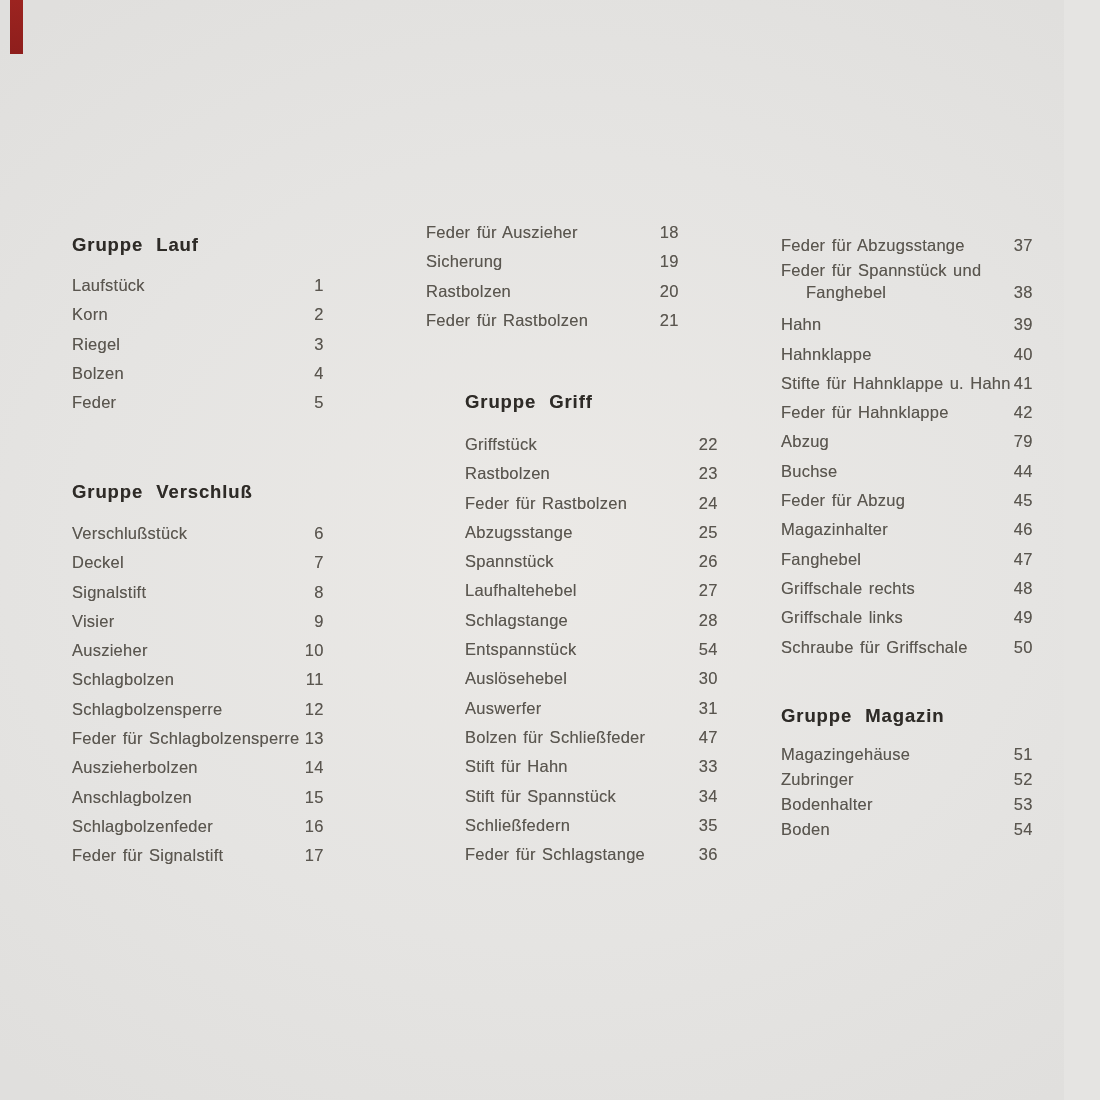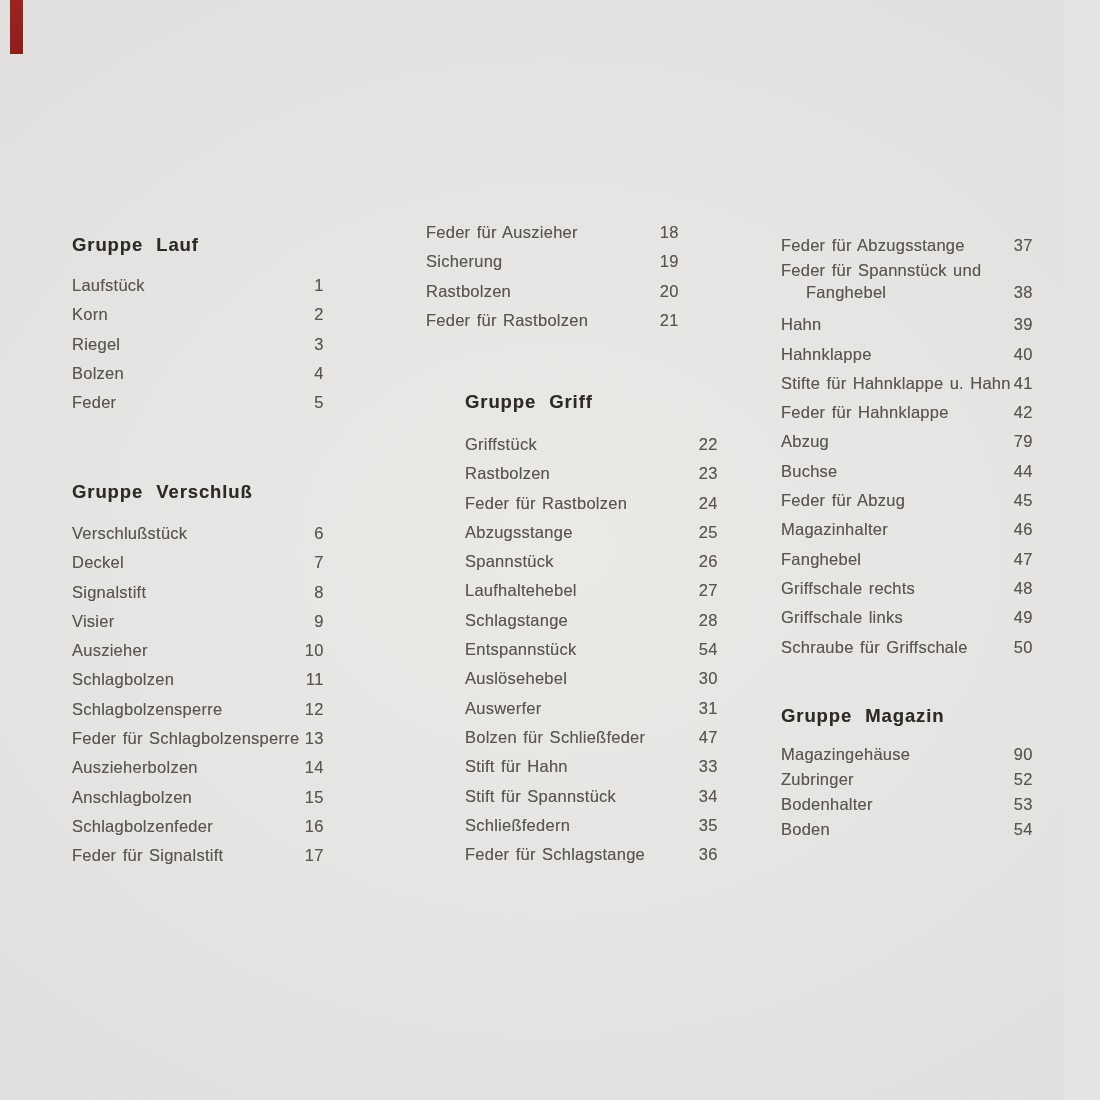--- a/index.html
+++ b/index.html
@@ -281,21 +281,21 @@
             <span class="lbl">Schraube für Griffschale</span>
             <span class="num">50</span>
           </div>
         </div>
     </div>
     <div class="sec" id="c3s2">
       <div class="heading">Gruppe Magazin</div>
       <div class="items rh25">
           <div class="row">
             <span class="lbl">Magazingehäuse</span>
-            <span class="num">90</span>
+            <span class="num">51</span>
           </div>
           <div class="row">
             <span class="lbl">Zubringer</span>
             <span class="num">52</span>
           </div>
           <div class="row">
             <span class="lbl">Bodenhalter</span>
             <span class="num">53</span>
           </div>
           <div class="row">

